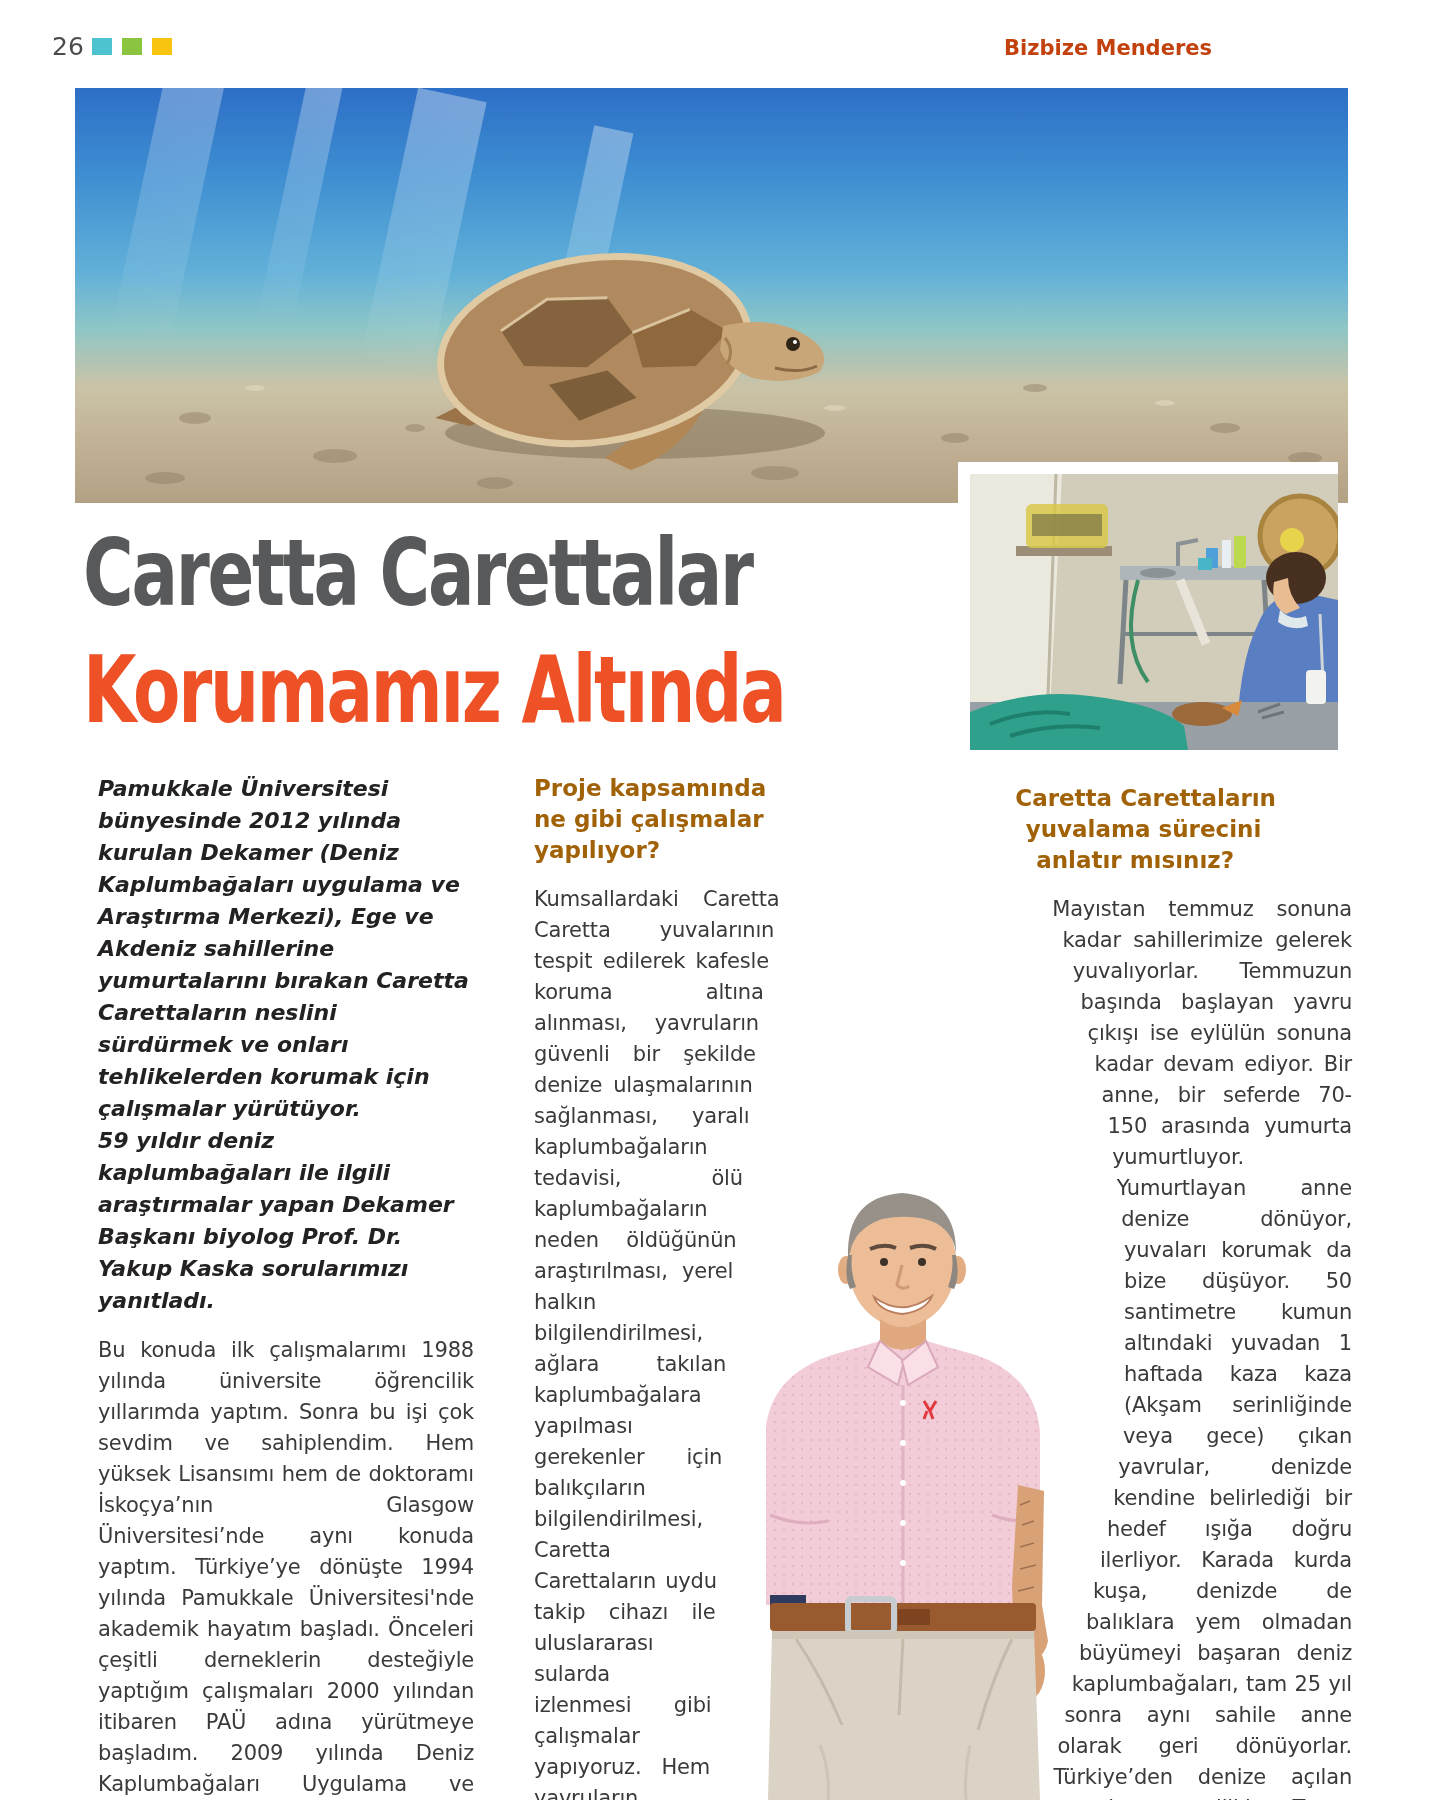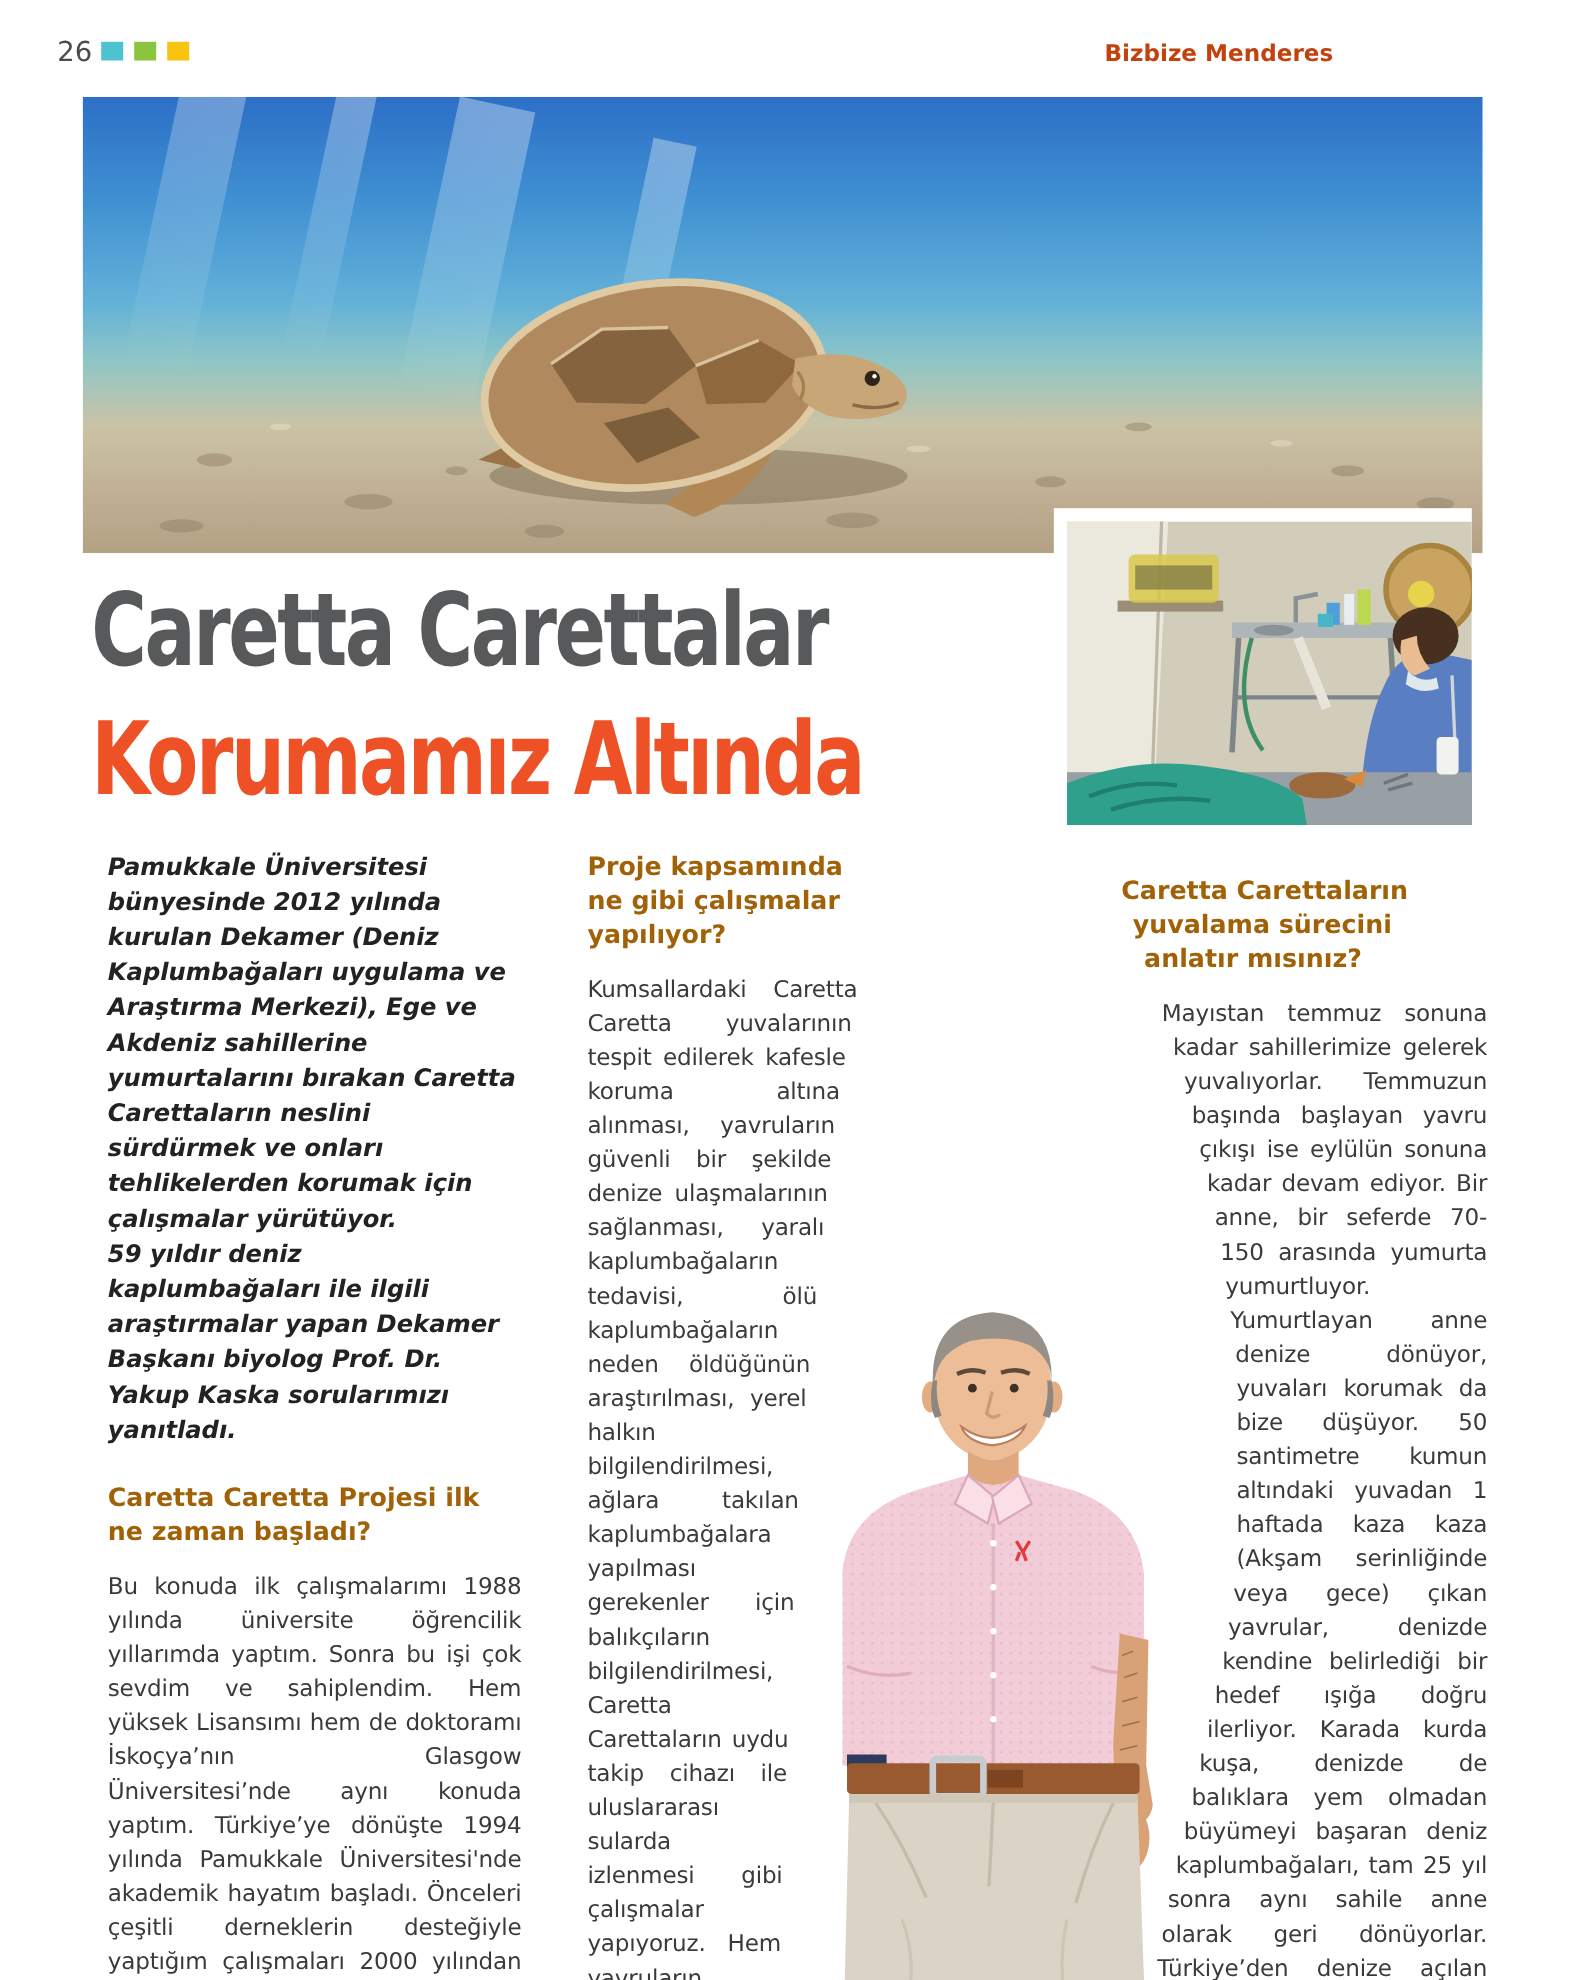--- a/index.html
+++ b/index.html
@@ -24,21 +24,21 @@
   .headline-1{top:528px;color:#58595b;}
   .headline-2{top:645px;color:#ee5126;}
   
   .col{position:absolute;top:773px;}
   .col-1{left:98px;width:376px;}
   .col-2{left:534px;width:376px;}
   .col-3{left:974px;width:378px;}
   .intro{font-size:22px;line-height:32px;font-weight:bold;font-style:italic;color:#232122;margin:0;}
   .subhead{font-size:23px;line-height:31px;font-weight:bold;color:#a16207;margin:0;}
   .body-text{font-size:21px;line-height:31px;text-align:justify;letter-spacing:-0.2px;margin:0;color:#3a3a3b;}
-  .mt18{margin-top:18px;} .mt22{margin-top:22px;} .mt30{margin-top:30px;}
+  .mt18{margin-top:18px;} .mt22{margin-top:10px;} .mt30{margin-top:30px;}
   
   .cut-right{float:right;width:200px;height:557px;margin-top:470px;
     shape-outside:polygon(100% 0, 52% 0, 30% 25%, 14% 55%, 4% 100%, 100% 100%);shape-margin:10px;}
   .cut-left{float:left;width:150px;height:520px;margin-top:505px;
     shape-outside:polygon(0 0, 12% 0, 35% 10%, 62% 22%, 82% 35%, 97% 50%, 100% 57%, 86% 70%, 66% 83%, 50% 93%, 44% 100%, 0 100%);shape-margin:9px;}
 </style>
 </head>
 <body>
 
 <div class="page-header">
@@ -164,21 +164,20 @@
 <div class="headline-line headline-1">
   <span class="hl-scale">Caretta Carettalar</span>
 </div>
 <div class="headline-line headline-2">
   <span class="hl-scale">Korumamız Altında</span>
 </div>
 
 <div class="col col-1">
   <p class="intro">Pamukkale Üniversitesi bünyesinde 2012 yılında kurulan Dekamer (Deniz Kaplumbağaları uygulama ve Araştırma Merkezi), Ege ve Akdeniz sahillerine yumurtalarını bırakan Caretta Carettaların neslini sürdürmek ve onları tehlikelerden korumak için çalışmalar yürütüyor.</p>
   <p class="intro">59 yıldır deniz kaplumbağaları ile ilgili araştırmalar yapan Dekamer Başkanı biyolog Prof. Dr. Yakup Kaska sorularımızı yanıtladı.</p>
-  <h3 class="subhead mt30">Caretta Caretta Projesi ilk ne zaman başladı?</h3>
   <p class="body-text mt18">Bu konuda ilk çalışmalarımı 1988 yılında üniversite öğrencilik yıllarımda yaptım. Sonra bu işi çok sevdim ve sahiplendim. Hem yüksek Lisansımı hem de doktoramı İskoçya’nın Glasgow Üniversitesi’nde aynı konuda yaptım. Türkiye’ye dönüşte 1994 yılında Pamukkale Üniversitesi'nde akademik hayatım başladı. Önceleri çeşitli derneklerin desteğiyle yaptığım çalışmaları 2000 yılından itibaren PAÜ adına yürütmeye başladım. 2009 yılında Deniz Kaplumbağaları Uygulama ve Araştırma Merkezi’ni (Dekamer) kurduk. Şimdi çalışmalarımızı başkanı olduğum bu merkez bünyesinde sürdürüyoruz.</p>
 </div>
 
 <div class="col col-2">
   <div class="cut-right"></div>
   <h3 class="subhead">Proje kapsamında ne gibi çalışmalar yapılıyor?</h3>
   <p class="body-text mt18">Kumsallardaki Caretta Caretta yuvalarının tespit edilerek kafesle koruma altına alınması, yavruların güvenli bir şekilde denize ulaşmalarının sağlanması, yaralı kaplumbağaların tedavisi, ölü kaplumbağaların neden öldüğünün araştırılması, yerel halkın bilgilendirilmesi, ağlara takılan kaplumbağalara yapılması gerekenler için balıkçıların bilgilendirilmesi, Caretta Carettaların uydu takip cihazı ile uluslararası sularda izlenmesi gibi çalışmalar yapıyoruz. Hem yavruların denizde nereye gittiğini takip ediyoruz, hem de gönderdiğimiz yavruların ne kadarının anne olarak geri geldiğini görüyoruz.</p>
 
 </div>
 

